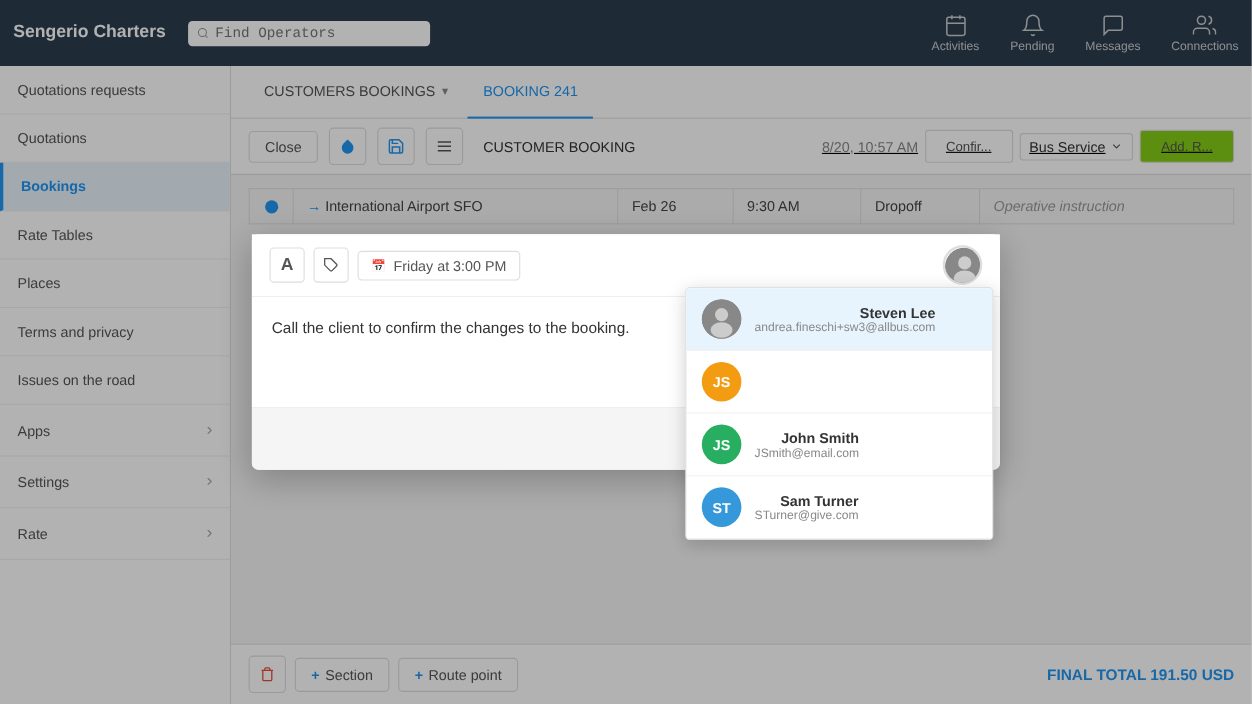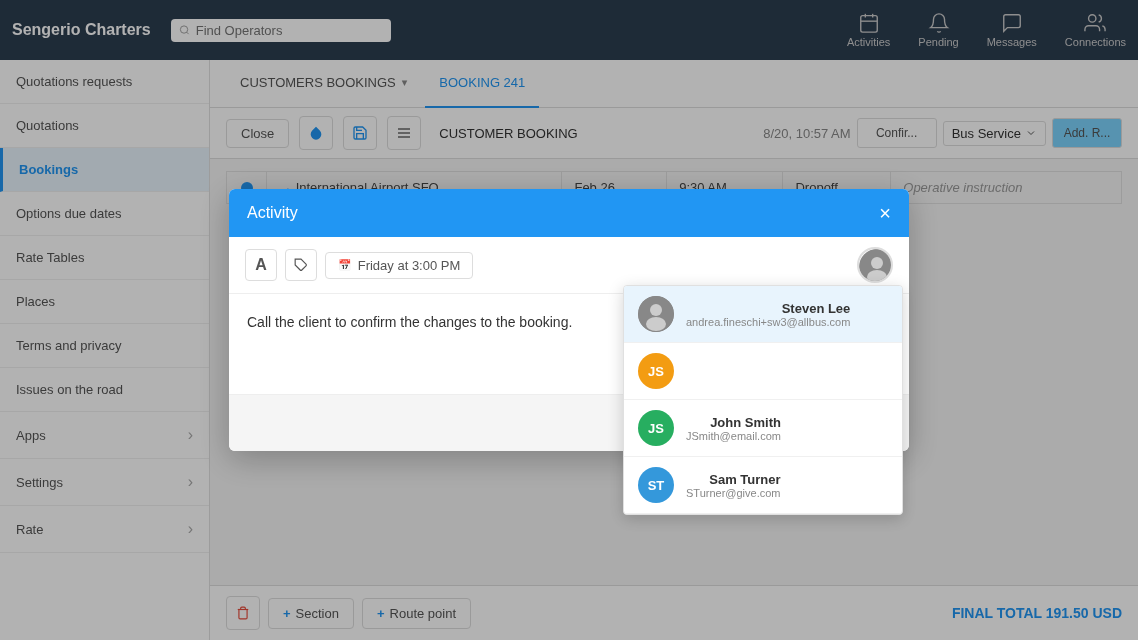--- a/index.html
+++ b/index.html
@@ -31,20 +31,21 @@
       width: 220px;
       gap: 6px;
     }
     .search-bar input {
       border: none;
       outline: none;
       font-size: 13px;
       color: #a16207;
       width: 100%;
       background: transparent;
+      font-family: Liberation Mono, monospace;
     }
     .nav-spacer { flex: 1; }
     .nav-icons {
       display: flex;
       gap: 28px;
       align-items: center;
     }
     .nav-icon-item {
       display: flex;
       flex-direction: column;
@@ -170,20 +171,21 @@
       font-size: 13px;
       color: #333;
       font-weight: 500;
       margin-left: 8px;
     }
     .toolbar-right {
       margin-left: auto;
       display: flex;
       align-items: center;
       gap: 6px;
+      text-decoration: underline;
     }
 
     
     .table-area {
       flex: 1;
       overflow: auto;
       padding: 12px 16px;
       position: relative;
     }
     .booking-table {
@@ -448,23 +450,20 @@
 
   <aside class="sidebar">
     <div class="sidebar-item">
       <span>Quotations requests</span>
     </div>
     <div class="sidebar-item">
       <span>Quotations</span>
     </div>
     <div class="sidebar-item active">
       <span>Bookings</span>
-    </div>
-    <div class="sidebar-item">
-      <span>Options due dates</span>
     </div>
     <div class="sidebar-item">
       <span>Rate Tables</span>
     </div>
     <div class="sidebar-item">
       <span>Places</span>
     </div>
     <div class="sidebar-item">
       <span>Terms and privacy</span>
     </div>
@@ -520,21 +519,21 @@
         <span style="font-size:13px;color:#888;">8/20, 10:57 AM</span>
         <div style="width:80px;height:30px;border:1px solid #ddd;background:#fff;border-radius:3px;display:flex;align-items:center;justify-content:center;">
           <span style="font-size:12px;color:#555;">Confir...</span>
         </div>
         <div style="display:flex;align-items:center;gap:4px;border:1px solid #ddd;border-radius:3px;padding:4px 8px;background:#fff;">
           <span style="font-size:13px;color:#333;">Bus Service</span>
           <svg width="12" height="12" viewBox="0 0 24 24" fill="none" stroke="#555" stroke-width="2">
               <polyline points="6 9 12 15 18 9"></polyline>
             </svg>
         </div>
-        <div style="width:70px;height:30px;border:1px solid #ddd;background:#7dd3fc;border-radius:3px;display:flex;align-items:center;justify-content:center;">
+        <div style="width:86px;height:30px;border:1px solid #ddd;background:#84cc16;border-radius:3px;display:flex;align-items:center;justify-content:center;">
           <span style="font-size:12px;color:#555;">Add. R...</span>
         </div>
       </div>
     </div>
 
     <div class="table-area">
       <table class="booking-table">
         <tbody>
           <tr>
             <td style="width:40px;text-align:center;vertical-align:middle;">
@@ -573,24 +572,20 @@
         <span>Route point</span>
       </button>
       <span class="final-total">FINAL TOTAL 191.50 USD</span>
     </div>
 
   </div>
 </div>
 
 <div class="overlay">
   <div class="modal">
-    <div class="modal-header">
-      <span>Activity</span>
-      <button class="modal-close">×</button>
-    </div>
     <div class="modal-toolbar">
       <div class="modal-icon-btn">
         <span>A</span>
       </div>
       <div class="modal-icon-btn">
         <svg width="14" height="14" viewBox="0 0 24 24" fill="none" stroke="#555" stroke-width="2">
             <path d="M20.59 13.41l-7.17 7.17a2 2 0 0 1-2.83 0L2 12V2h10l8.59 8.59a2 2 0 0 1 0 2.82z"></path>
             <line x1="7" y1="7" x2="7.01" y2="7"></line>
           </svg>
       </div>

